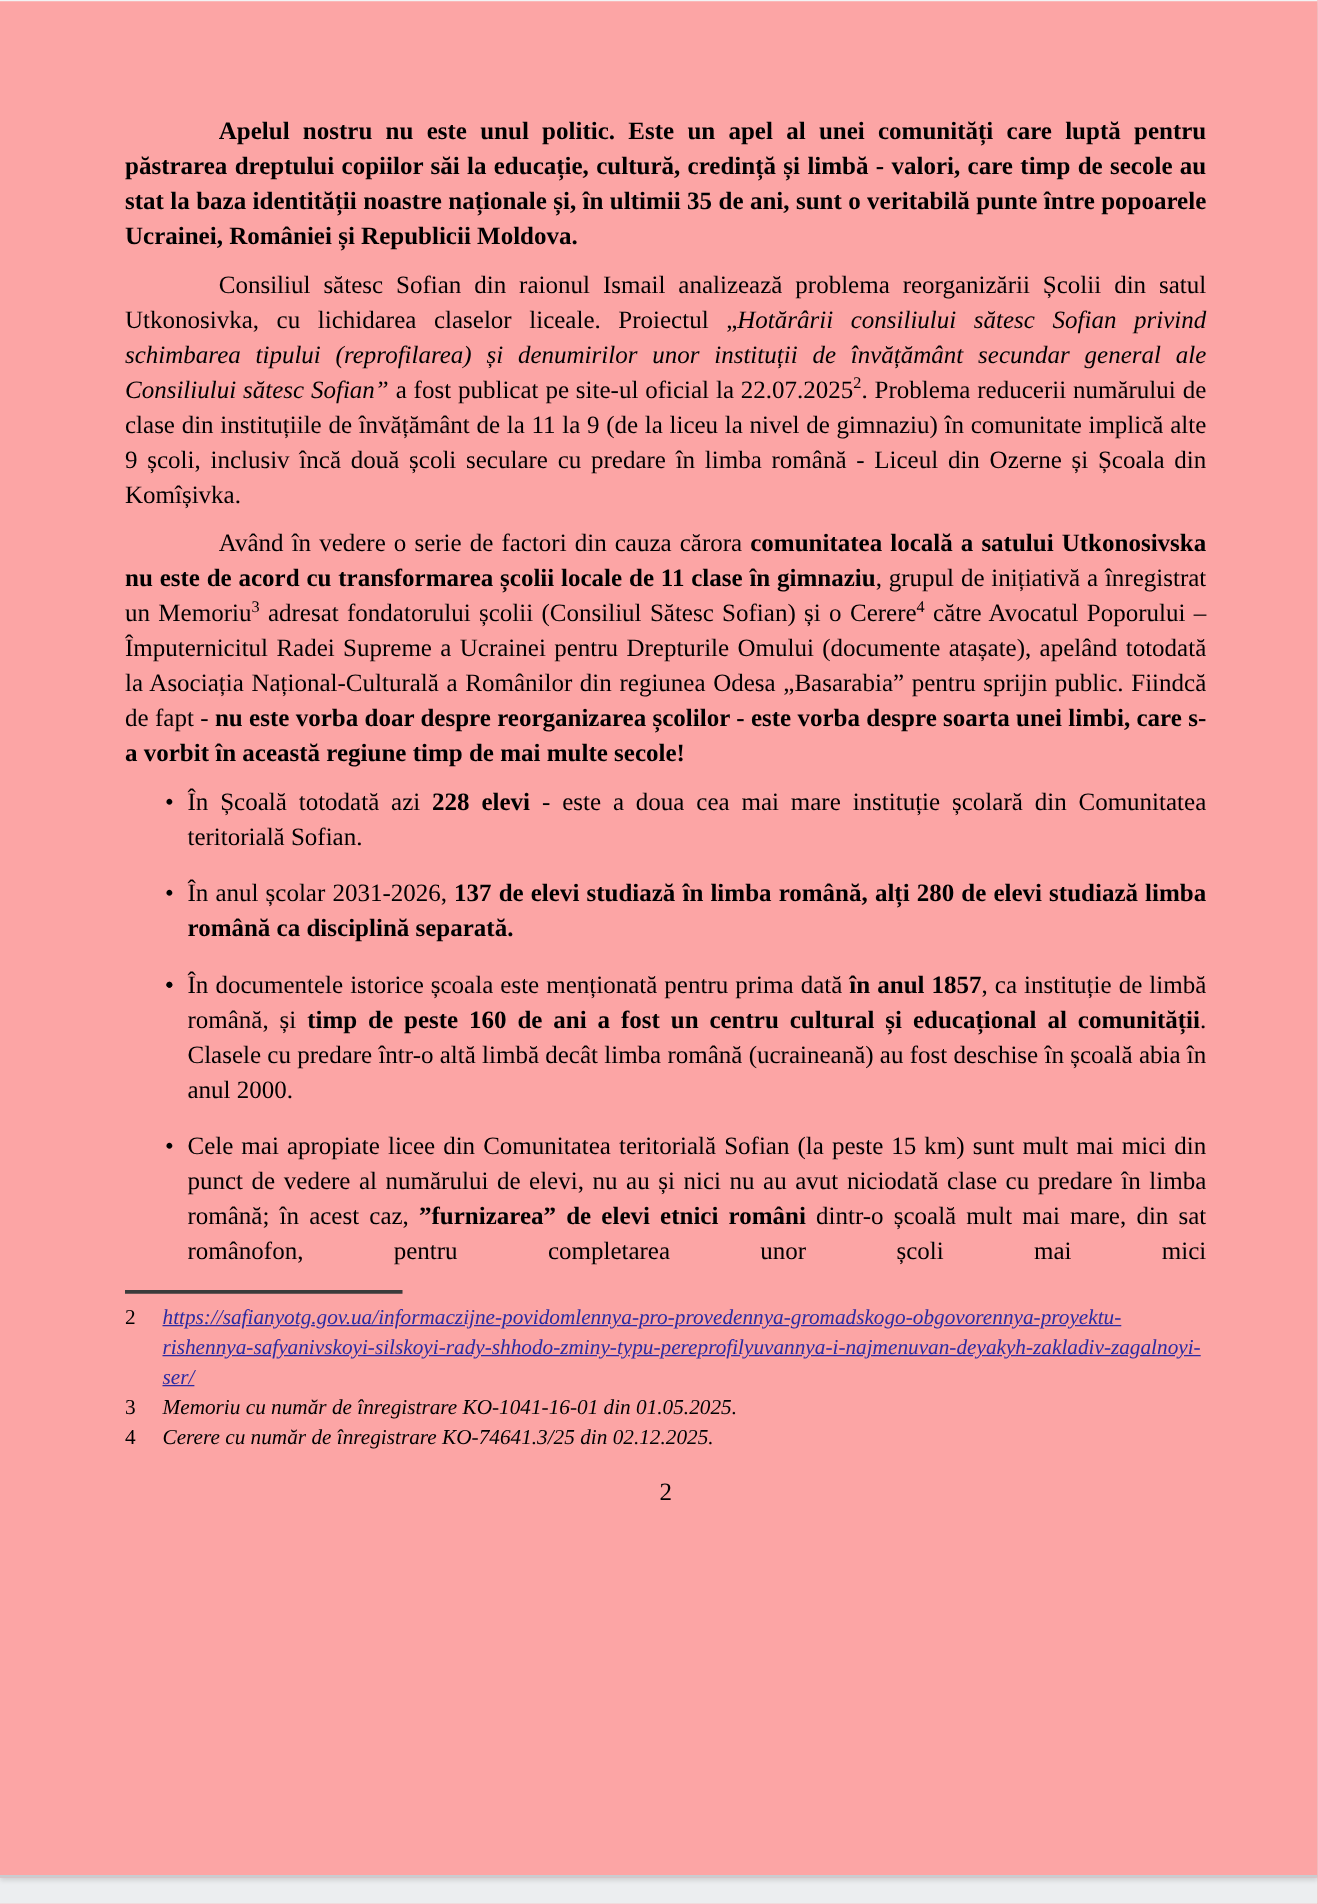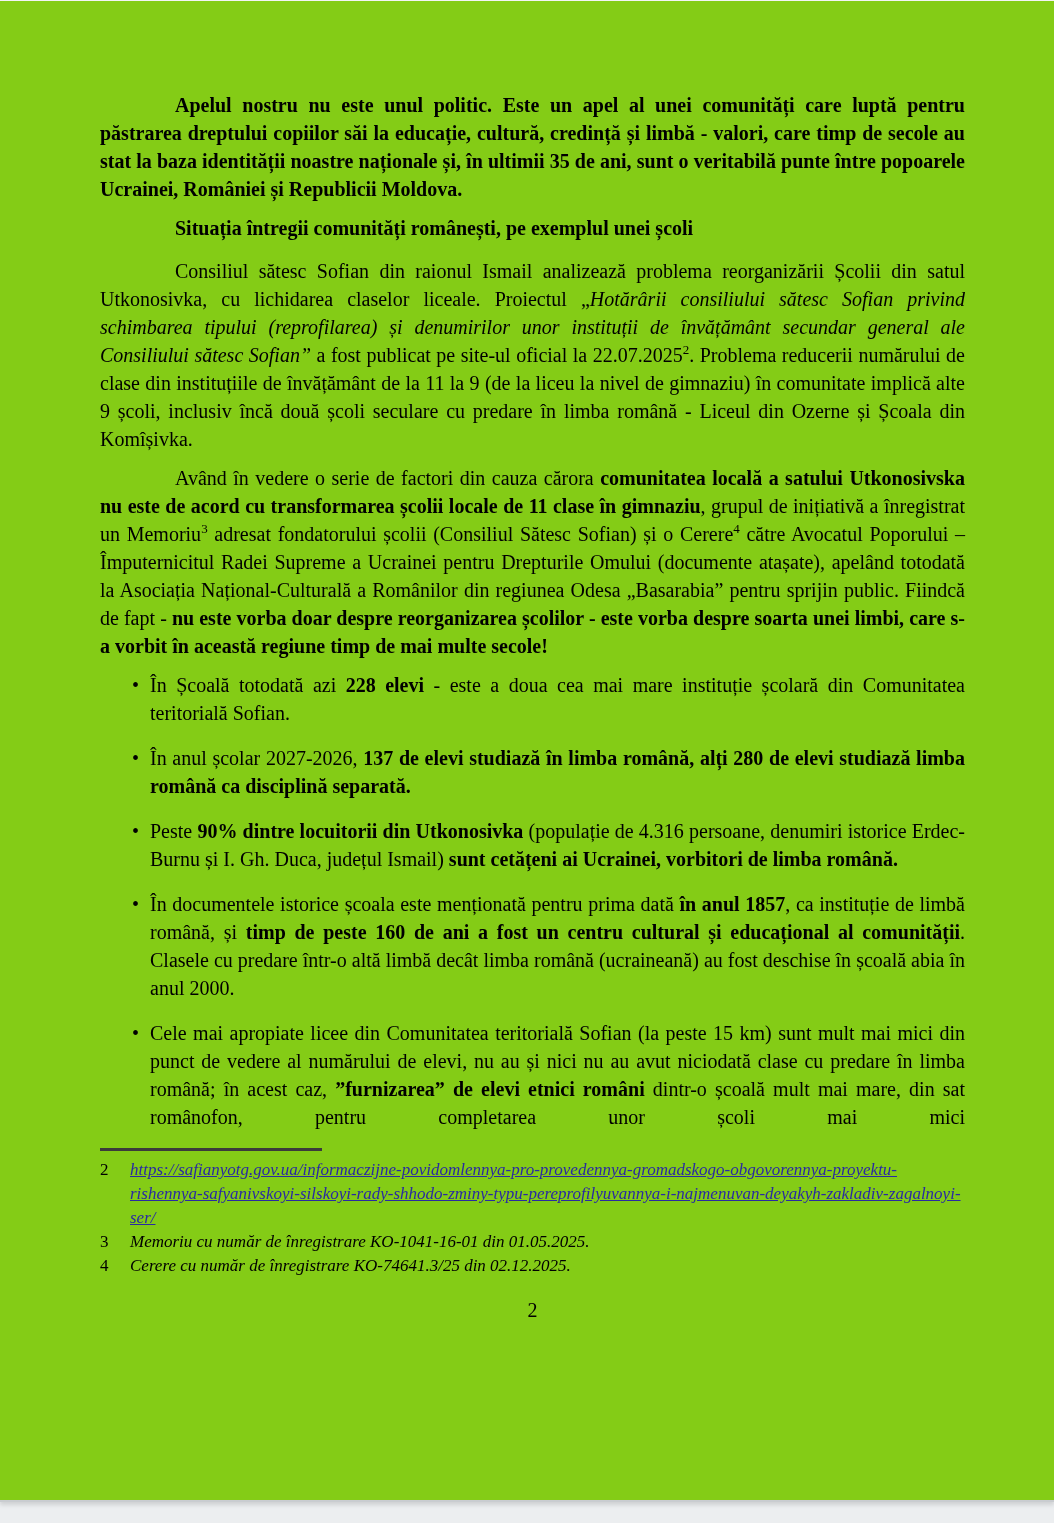--- a/index.html
+++ b/index.html
@@ -15,21 +15,21 @@
     position: relative;
     width: 1054px;
     height: 1523px;
     overflow: hidden;
   }
   .page {
     position: absolute;
     top: 0; left: 0;
     width: 1054px;
     height: 1502px;
-    background: #84cc16;
+    background: #fca5a5;
     border-top: 1px solid #f2f3f4;
     border-bottom: 2px solid #c9ccd0;
     box-shadow: 0 3px 4px rgba(0,0,0,0.12);
   }
   .content {
     padding: 90px 89px 0 100px;
     font-size: 20px;
     line-height: 28px;
     text-align: justify;
   }
@@ -94,39 +94,37 @@
 </style>
 </head>
 <body>
 
 <div class="viewer">
   <div class="page">
     <div class="content">
 
       <p class="para bold"><span class="b">Apelul nostru nu este unul politic. Este un apel al unei comunități care luptă pentru păstrarea dreptului copiilor săi la educație, cultură, credință și limbă - valori, care timp de secole au stat la baza identității noastre naționale și, în ultimii 35 de ani, sunt o veritabilă punte între popoarele Ucrainei, României și Republicii Moldova.</span></p>
 
-      <div class="heading">Situația întregii comunități românești, pe exemplul unei școli</div>
 
       <p class="para"><span>Consiliul sătesc Sofian din raionul Ismail analizează problema reorganizării Școlii din satul Utkonosivka, cu lichidarea claselor liceale. Proiectul „</span><span class="i">Hotărârii consiliului sătesc Sofian privind schimbarea tipului (reprofilarea) și denumirilor unor instituții de învățământ secundar general ale Consiliului sătesc Sofian”</span><span> a fost publicat pe site-ul oficial la 22.07.2025</span><span class="sup">2</span><span>. Problema reducerii numărului de clase din instituțiile de învățământ de la 11 la 9 (de la liceu la nivel de gimnaziu) în comunitate implică alte 9 școli, inclusiv încă două școli seculare cu predare în limba română - Liceul din Ozerne și Școala din Komîșivka.</span></p>
 
       <p class="para"><span>Având în vedere o serie de factori din cauza cărora </span><span class="b">comunitatea locală a satului Utkonosivska nu este de acord cu transformarea școlii locale de 11 clase în gimnaziu</span><span>, grupul de inițiativă a înregistrat un Memoriu</span><span class="sup">3</span><span> adresat fondatorului școlii (Consiliul Sătesc Sofian) și o Cerere</span><span class="sup">4</span><span> către Avocatul Poporului – Împuternicitul Radei Supreme a Ucrainei pentru Drepturile Omului (documente atașate), apelând totodată la Asociația Național-Culturală a Românilor din regiunea Odesa „Basarabia” pentru sprijin public. Fiindcă de fapt - </span><span class="b">nu este vorba doar despre reorganizarea școlilor - este vorba despre soarta unei limbi, care s-a vorbit în această regiune timp de mai multe secole!</span></p>
 
 
       <ul class="bullets">
         <li>
           <span class="dot">•</span>
           <span><span>În Școală totodată azi </span><span class="b">228 elevi</span><span> - este a doua cea mai mare instituție școlară din Comunitatea teritorială Sofian.</span></span>
         </li>
         <li>
           <span class="dot">•</span>
-          <span><span>În anul școlar 2027-2026, </span><span class="b">137 de elevi studiază în limba română, alți 280 de elevi studiază limba română ca disciplină separată.</span></span>
+          <span><span>În anul școlar 2031-2026, </span><span class="b">137 de elevi studiază în limba română, alți 280 de elevi studiază limba română ca disciplină separată.</span></span>
         </li>
         <li>
           <span class="dot">•</span>
-          <span><span>Peste </span><span class="b">90% dintre locuitorii din Utkonosivka</span><span> (populație de 4.316 persoane, denumiri istorice Erdec-Burnu și I. Gh. Duca, județul Ismail) </span><span class="b">sunt cetățeni ai Ucrainei, vorbitori de limba română.</span></span>
         </li>
         <li>
           <span class="dot">•</span>
           <span><span>În documentele istorice școala este menționată pentru prima dată </span><span class="b">în anul 1857</span><span>, ca instituție de limbă română, și </span><span class="b">timp de peste 160 de ani a fost un centru cultural și educațional al comunității</span><span>. Clasele cu predare într-o altă limbă decât limba română (ucraineană) au fost deschise în școală abia în anul 2000.</span></span>
         </li>
         <li class="cont">
           <span class="dot">•</span>
           <span><span>Cele mai apropiate licee din Comunitatea teritorială Sofian (la peste 15 km) sunt mult mai mici din punct de vedere al numărului de elevi, nu au și nici nu au avut niciodată clase cu predare în limba română; în acest caz, </span><span class="b">”furnizarea” de elevi etnici români</span><span> dintr-o școală mult mai mare, din sat românofon, pentru completarea unor școli mai mici</span></span>
         </li>
       </ul>

